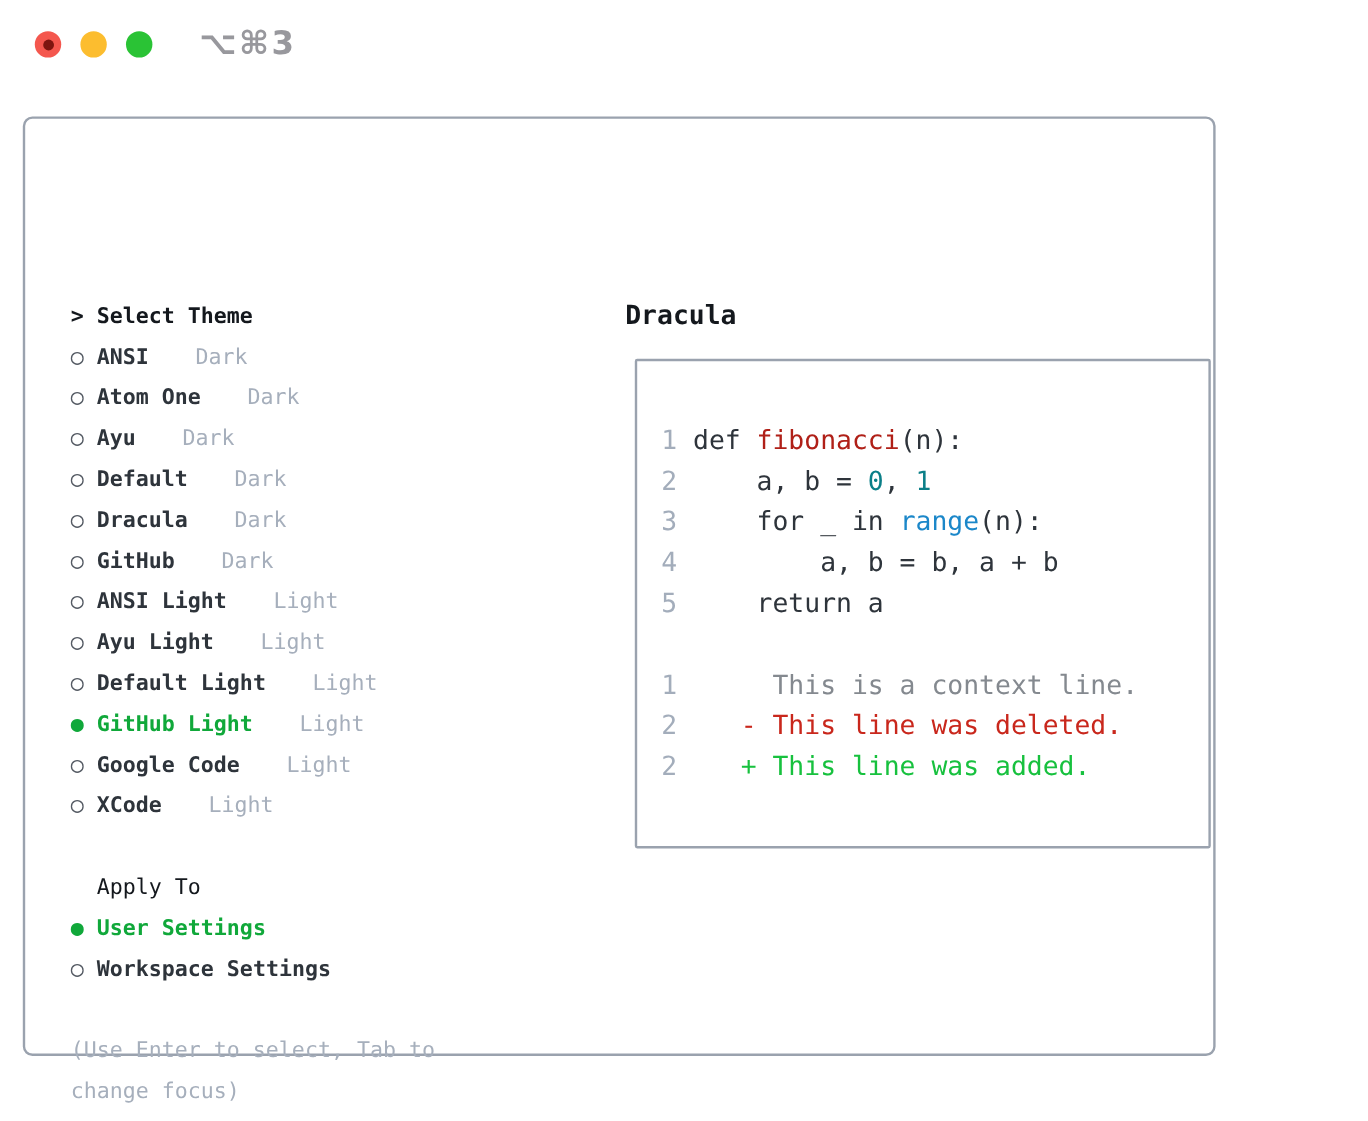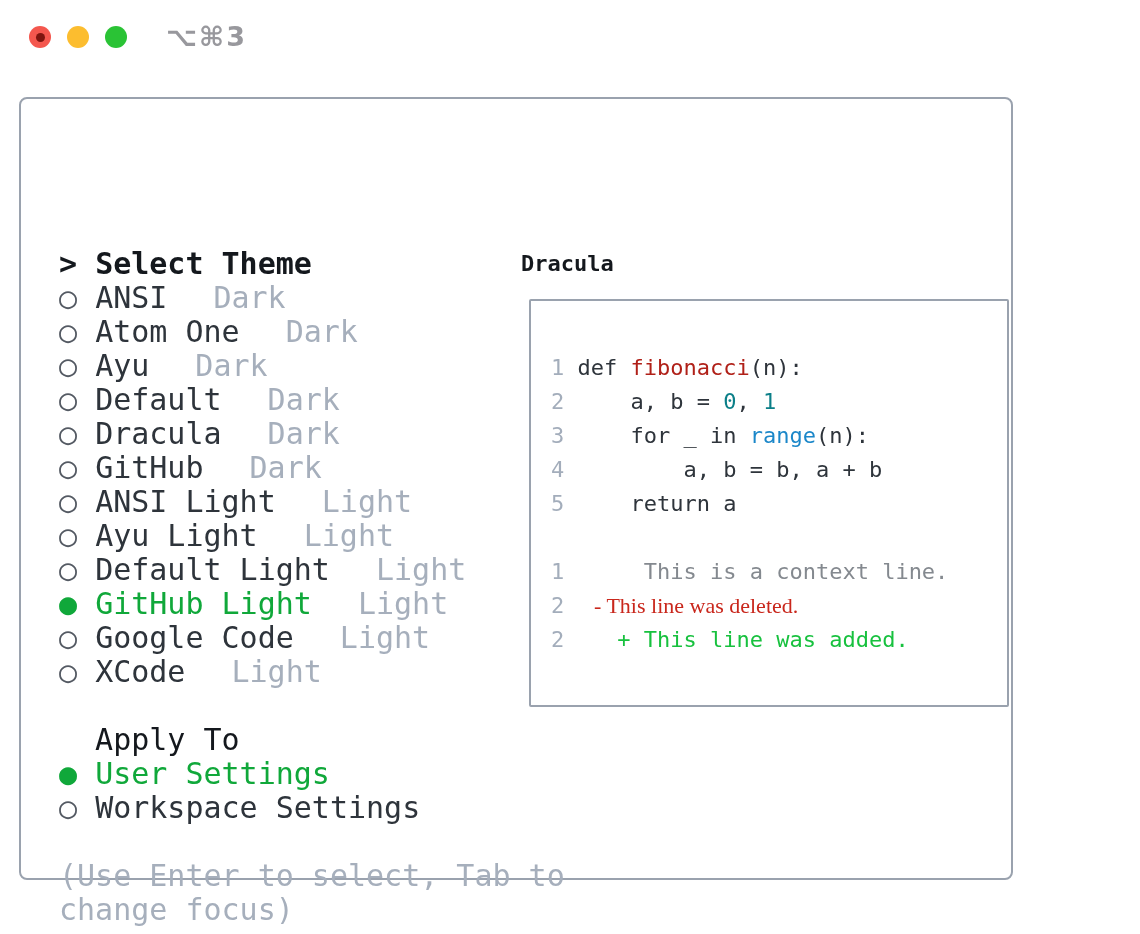--- a/index.html
+++ b/index.html
@@ -18,43 +18,43 @@
   .shortcut{
     position:absolute;left:166px;top:21px;font-size:27px;font-weight:600;letter-spacing:2px;
     color:var(--shortcut);font-family:"DejaVu Sans","Liberation Sans",sans-serif;
   }
   
   .panel{
     position:absolute;left:19px;top:97px;width:994px;height:783px;box-sizing:border-box;
     border:2px solid var(--border);border-radius:8px;background:#ffffff;
   }
   
-  .list{position:absolute;left:38px;top:148px;font-size:30px;line-height:34px;white-space:pre;}
+  .list{position:absolute;left:38px;top:148px;font-size:18px;line-height:34px;white-space:pre;}
   .row{height:34px;}
   .hdr{font-weight:bold;color:var(--black);}
   .applyhdr{color:var(--black);}
   .circle{color:var(--radio);}
-  .name{color:var(--dark);}
+  .name{color:var(--dark);font-weight:bold;}
   .tag{color:var(--muted);margin-left:28px;}
   .sel .circle,.sel .name{color:var(--green);}
   .help{color:var(--muted);}
   
   .preview-label{position:absolute;left:500px;top:148px;font-size:22px;line-height:34px;font-weight:bold;color:var(--black);white-space:pre;}
   .pbox{
     position:absolute;left:508px;top:200px;width:480px;height:408px;box-sizing:border-box;
     border:2px solid var(--border);border-radius:2px;background:#ffffff;
   }
   .code{position:absolute;left:20px;top:50px;font-size:22px;line-height:34px;white-space:pre;}
   .ln{color:var(--lnum);}
   .c-code{color:var(--dark);margin-top:20px;}
   .c-func{color:var(--func);}
   .c-lit{color:var(--lit);}
   .c-call{color:var(--call);}
   .c-ctx{color:var(--ctx);}
-  .c-del{color:var(--del);font-family:Liberation Serif, serif;}
+  .c-del{color:var(--del);}
   .c-add{color:var(--add);}
 </style>
 </head>
 <body style="--border: #9aa2ae; --black: #14181d; --dark: #2e343b; --muted: #a6afbc; --radio: #545a63; --green: #10a83a; --lnum: #a3adbb; --ctx: #84898f; --func: #b02018; --del: #c9271c; --add: #17c13e; --lit: #0b7f88; --call: #1b87c9; --shortcut: #98989d;">
 
 <div class="window">
 
   <div class="traffic" id="traffic">
       <div class="light" style="background: rgb(244, 87, 78);">
         <span class="dot" style="background: rgb(126, 21, 15);"></span>

